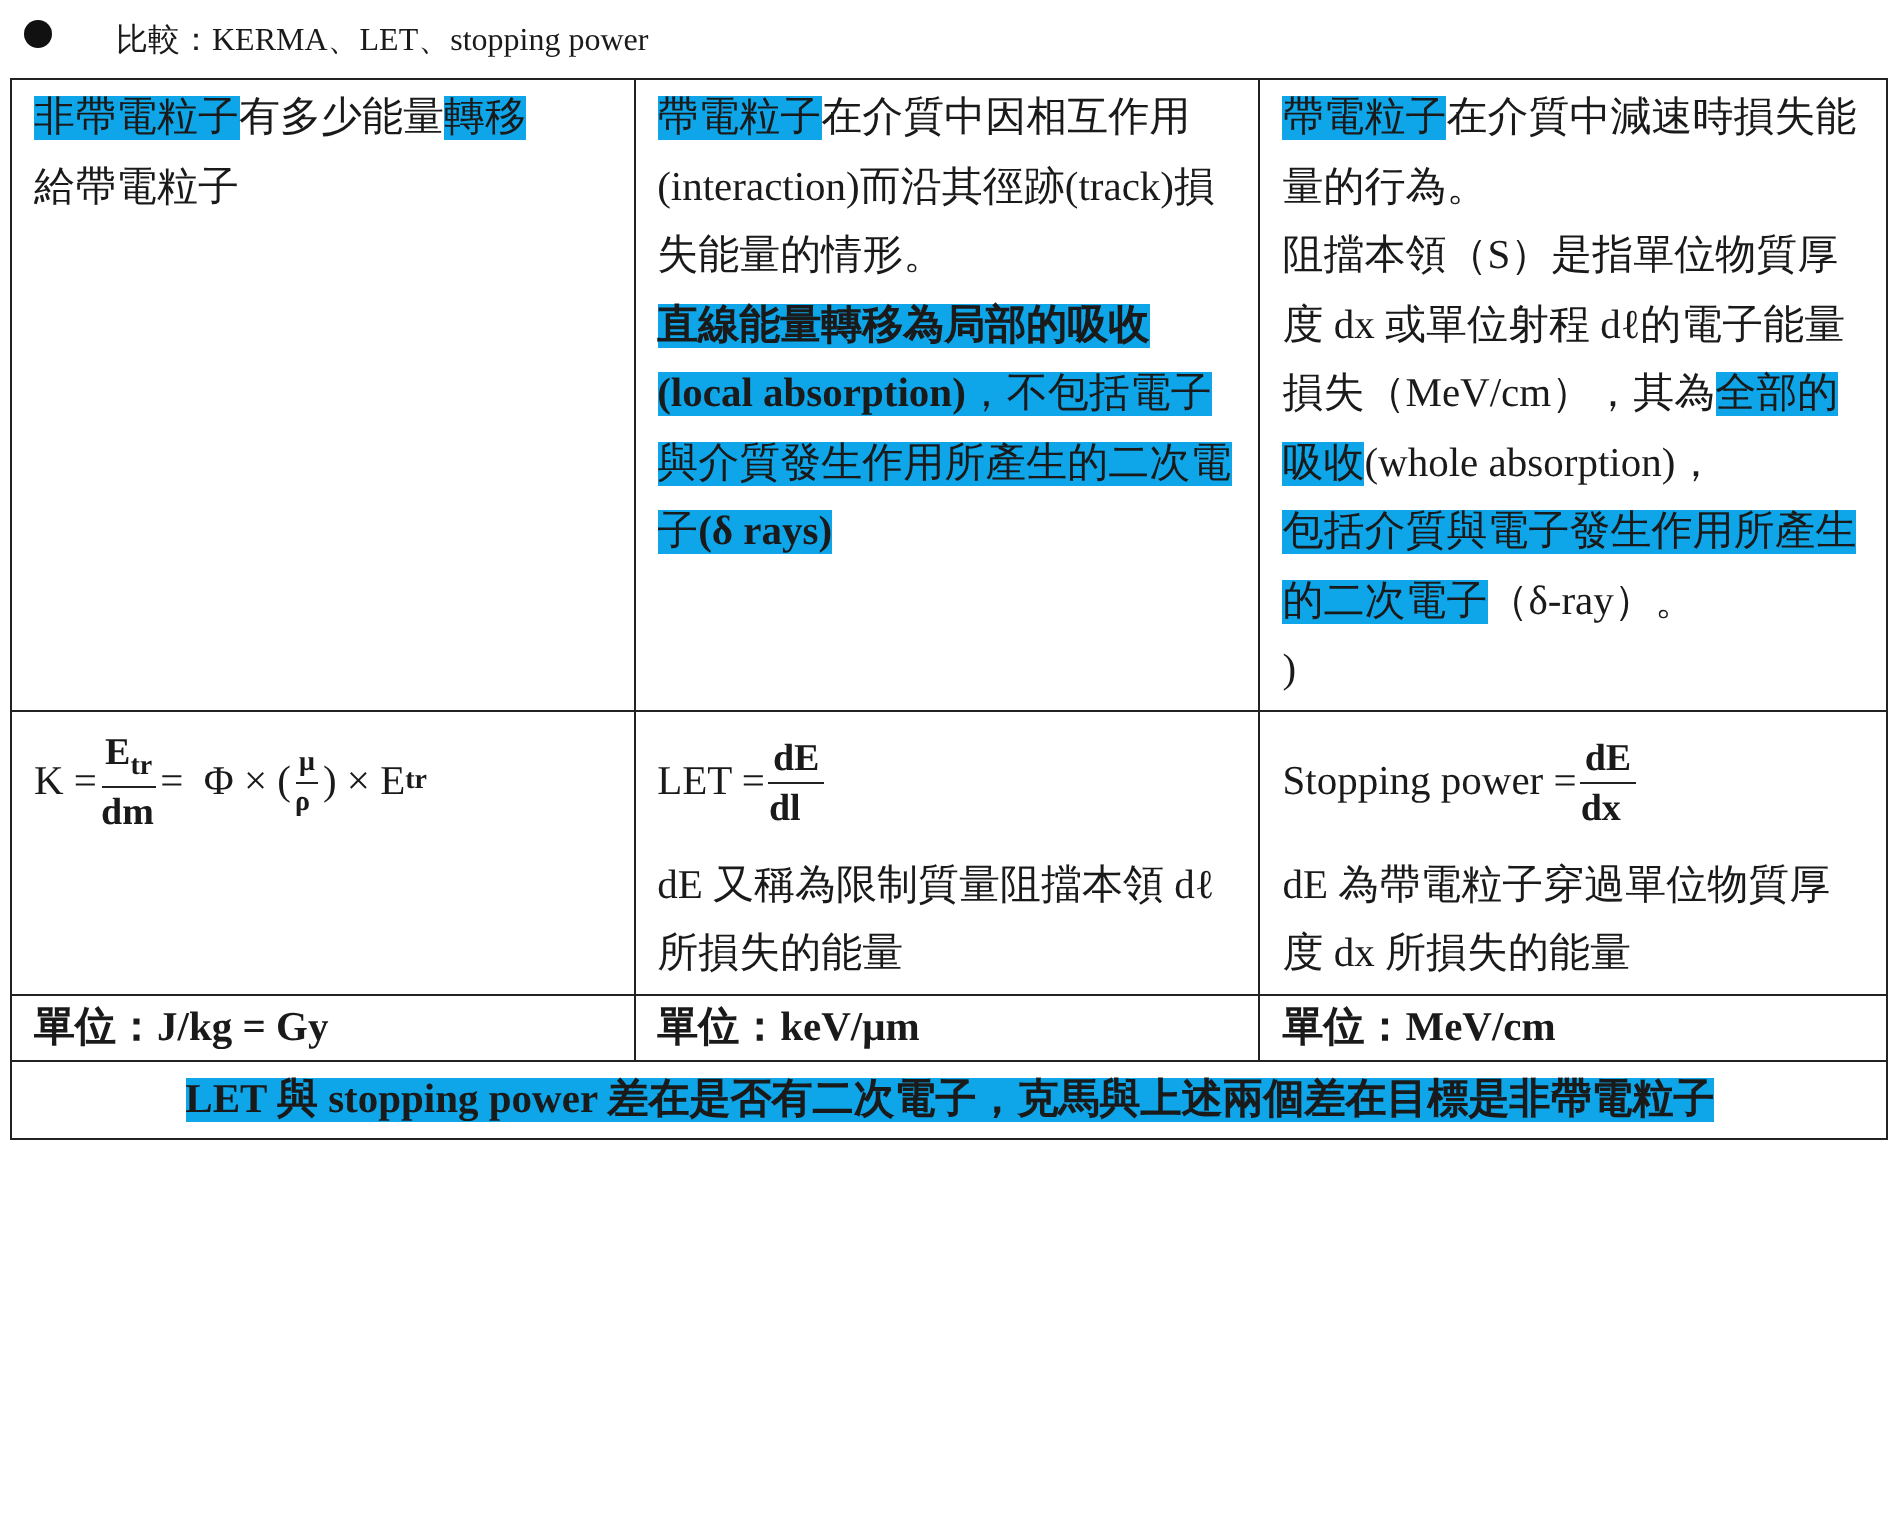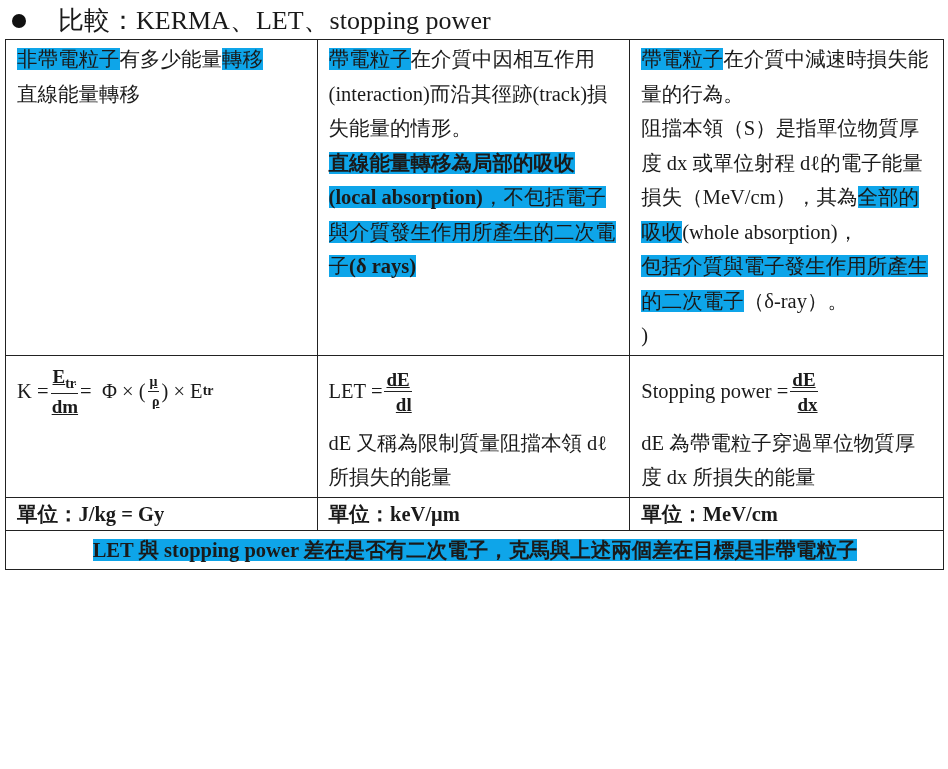--- a/index.html
+++ b/index.html
@@ -3,40 +3,40 @@
 <meta charset="utf-8">
 <style>
   html, body { margin: 0; padding: 0; background: #ffffff; }
   body {
     width: 948px; height: 769px; overflow: hidden; position: relative;
     font-family: "Liberation Serif", "DejaVu Serif", serif;
     color: #1a1a1a;
   }
   .title {
     position: absolute; left: 12px; top: 4px; height: 34px;
-    font-size: 26px; line-height: 34px; white-space: nowrap;
+    font-size: 16px; line-height: 34px; white-space: nowrap;
   }
   .title .bullet { display: inline-block; width: 14px; height: 14px; border-radius: 50%; background: #111; margin-right: 32px; vertical-align: 1px; }
   table {
     position: absolute; left: 5px; top: 39px;
     border-collapse: collapse; table-layout: fixed;
     width: 939px;
   }
   td {
     border: 1.6px solid #222; vertical-align: top;
     font-size: 20.5px; line-height: 34.5px;
     padding: 2px 10px 2px 11px; overflow: hidden;
   }
   .c1 { width: 290px; }
   .c2 { width: 291px; }
   .c3 { width: 292px; }
   .center { text-align: center; }
   .hl { background: #0ea5e9; }
   .b { font-weight: bold; }
-  .frac { display: inline-block; vertical-align: middle; text-align: right; line-height: 1; margin: 16px 2px; text-decoration: underline; }
+  .frac { display: inline-block; vertical-align: middle; text-align: left; line-height: 1; margin: 16px 2px; }
   .frac .num { display: block; border-bottom: 1.6px solid #222; padding: 0 2px 2px; font-weight: bold; font-size: 19px; }
   .frac .den { display: block; padding-top: 3px; font-weight: bold; font-size: 19px; }
   .frac.small .num, .frac.small .den { font-size: 14px; }
   sub { font-size: 14px; font-weight: bold; }
   .row-head td { height: 130px; }
   .row-def td { height: 306px; }
   .row-formula td { height: 128px; }
   .row-unit td { height: 28px; line-height: 28px; font-weight: bold; }
   .row-note td { height: 62px; }
   .row-summary td { height: 34px; line-height: 34px; font-weight: bold; }
@@ -52,21 +52,21 @@
 <table>
   <colgroup>
       <col class="c1">
       <col class="c2">
       <col class="c3">
     </colgroup>
 
   <tbody>
 
   <tr class="row-def">
-    <td><span class="hl">非帶電粒子</span><span>有多少能量</span><span class="hl">轉移</span><br><span>直線能量轉移</span></td>
+    <td><span class="hl">非帶電粒子</span><span>有多少能量</span><span class="hl">轉移</span><br><span>給帶電粒子</span></td>
     <td><span class="hl">帶電粒子</span><span>在介質中因相互作用(interaction)而沿其徑跡(track)損失能量的情形。</span><br><span class="hl b">直線能量轉移為局部的吸收</span><span class="hl b">(local absorption)</span><span class="hl">，不包括電子與介質發生作用所產生的二次電子</span><span class="hl b">(δ rays)</span></td>
     <td><span class="hl">帶電粒子</span><span>在介質中減速時損失能量的行為。</span><br><span>阻擋本領（S）是指單位物質厚度 dx 或單位射程 dℓ的電子能量損失（MeV/cm），其為</span><span class="hl">全部的吸收</span><span>(whole absorption)，</span><br><span class="hl">包括介質與電子發生作用所產生的二次電子</span><span>（δ-ray）。</span><br><span>)</span></td>
   </tr>
 
   <tr class="row-formula">
     <td>
       <div class="formula-line">
         <span>K =</span>
         <span class="frac">
               <span class="num"><span>E</span><sub>tr</sub></span>

